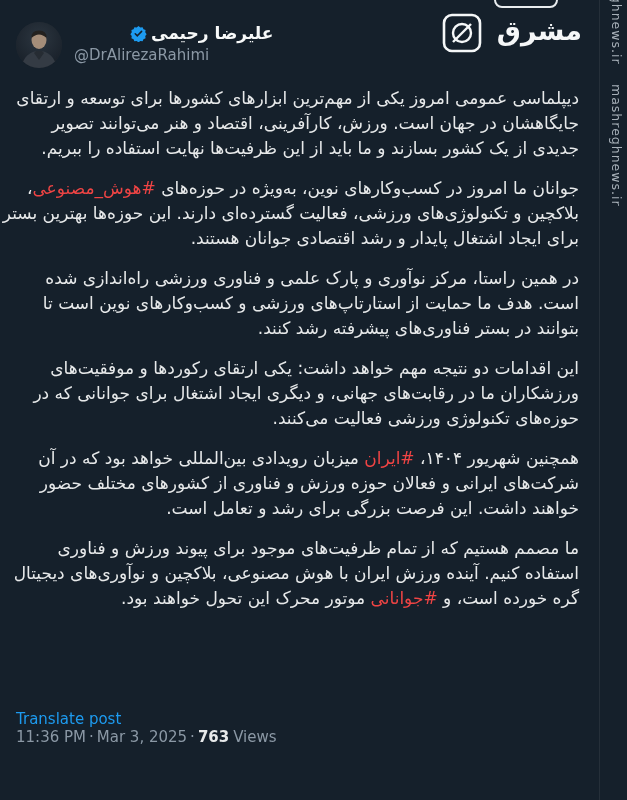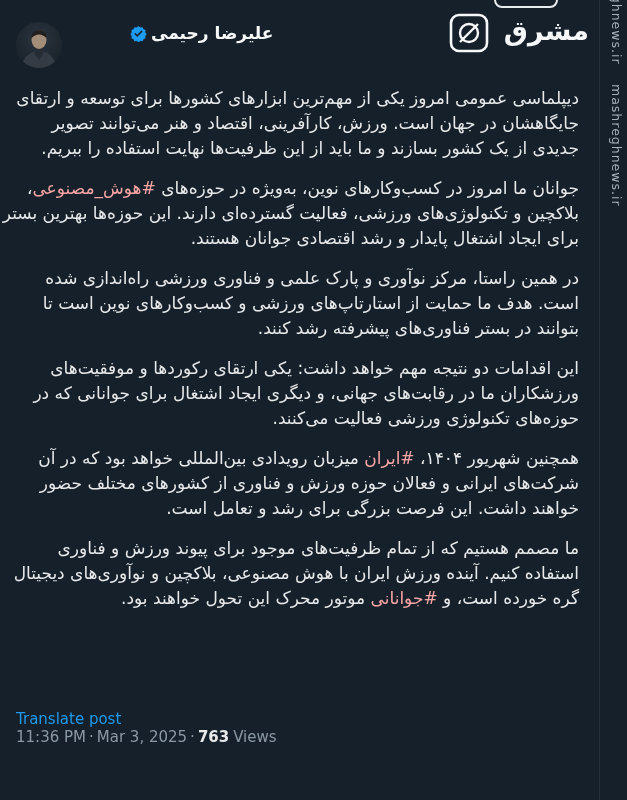--- a/index.html
+++ b/index.html
@@ -23,21 +23,21 @@
     position:absolute; left:599px; top:0; width:1px; height:800px;
     background:rgba(255,255,255,.07);
   }
   
   .top-cropped {
     position:absolute; left:494px; top:-10px; width:64px; height:18px;
     border:2px solid #e8ecef; border-radius:8px; background:transparent;
   }
   
   .brand {
-    position:absolute; top:13px; right:38px;
+    position:absolute; top:13px; right:45px;
     display:flex; align-items:center; gap:15px; direction:ltr;
   }
   .brand-word {
     font-size:27px; font-weight:bold; color:#f5f7f8; line-height:1;
     transform:translateY(-3px);
   }
   
   .header { position:absolute; top:22px; left:16px; display:flex; }
   .avatar {
     width:46px; height:46px; border-radius:50%; overflow:hidden; flex:0 0 46px;
@@ -50,21 +50,21 @@
   }
   .display-name { font-weight:bold; font-size:17px; color:#f7f9f9; cursor:pointer; }
   .handle { font-size:15px; color:#8b98a5; margin-top:2px; cursor:pointer; }
   
   .post-body {
     position:absolute; top:86px; left:0; width:579px;
     direction:rtl; text-align:right;
     font-size:17px; line-height:25px; color:#e7e9ea;
   }
   .post-body p { margin:0 0 15px 0; }
-  .t-link { color:#fca5a5; cursor:pointer; }
+  .t-link { color:#ef4444; cursor:pointer; }
   .translate {
     position:absolute; top:710px; left:16px;
     color:#1d9bf0; font-size:15px; direction:ltr; cursor:pointer;text-align:center;
   }
   
   .meta {
     position:absolute; top:728px; left:16px;
     font-size:15px; color:#8b98a5; direction:ltr;
   }
   .meta .views-count { color:#e7e9ea; font-weight:bold; }
@@ -108,20 +108,21 @@
     </svg>
   </div>
   <div class="user-info">
     <div class="name-row">
       <svg width="17" height="17" viewBox="0 0 24 24">
         <path fill="#1d9bf0" d="M12 1.5l2.6 2 3.2-.5 1.2 3 3 1.2-.5 3.2 2 2.6-2 2.6.5 3.2-3 1.2-1.2 3-3.2-.5-2.6 2-2.6-2-3.2.5-1.2-3-3-1.2.5-3.2-2-2.6 2-2.6-.5-3.2 3-1.2 1.2-3 3.2.5z"></path>
         <path fill="none" stroke="#15202b" stroke-width="2.2" stroke-linecap="round" stroke-linejoin="round" d="M7.4 12.3l3 3 6-6.3"></path>
       </svg>
       <span class="display-name">علیرضا رحیمی</span>
     </div>
+    <span class="handle">@DrAlirezaRahimi</span>
   </div>
 </div>
 
 <div class="post-body">
   <p><span>دیپلماسی عمومی امروز یکی از مهم‌ترین ابزارهای کشورها برای توسعه و ارتقای جایگاهشان در جهان است. ورزش، کارآفرینی، اقتصاد و هنر می‌توانند تصویر جدیدی از یک کشور بسازند و ما باید از این ظرفیت‌ها نهایت استفاده را ببریم.</span></p>
   <p><span>جوانان ما امروز در کسب‌وکارهای نوین، به‌ویژه در حوزه‌های </span><span class="t-link">#هوش_مصنوعی</span><span>، بلاکچین و تکنولوژی‌های ورزشی، فعالیت گسترده‌ای دارند. این حوزه‌ها بهترین بستر برای ایجاد اشتغال پایدار و رشد اقتصادی جوانان هستند.</span></p>
   <p><span>در همین راستا، مرکز نوآوری و پارک علمی و فناوری ورزشی راه‌اندازی شده است. هدف ما حمایت از استارتاپ‌های ورزشی و کسب‌وکارهای نوین است تا بتوانند در بستر فناوری‌های پیشرفته رشد کنند.</span></p>
   <p><span>این اقدامات دو نتیجه مهم خواهد داشت: یکی ارتقای رکوردها و موفقیت‌های ورزشکاران ما در رقابت‌های جهانی، و دیگری ایجاد اشتغال برای جوانانی که در حوزه‌های تکنولوژی ورزشی فعالیت می‌کنند.</span></p>
   <p><span>همچنین شهریور ۱۴۰۴، </span><span class="t-link">#ایران</span><span> میزبان رویدادی بین‌المللی خواهد بود که در آن شرکت‌های ایرانی و فعالان حوزه ورزش و فناوری از کشورهای مختلف حضور خواهند داشت. این فرصت بزرگی برای رشد و تعامل است.</span></p>
   <p><span>ما مصمم هستیم که از تمام ظرفیت‌های موجود برای پیوند ورزش و فناوری استفاده کنیم. آینده ورزش ایران با هوش مصنوعی، بلاکچین و نوآوری‌های دیجیتال گره خورده است، و </span><span class="t-link">#جوانانی</span><span> موتور محرک این تحول خواهند بود.</span></p>

